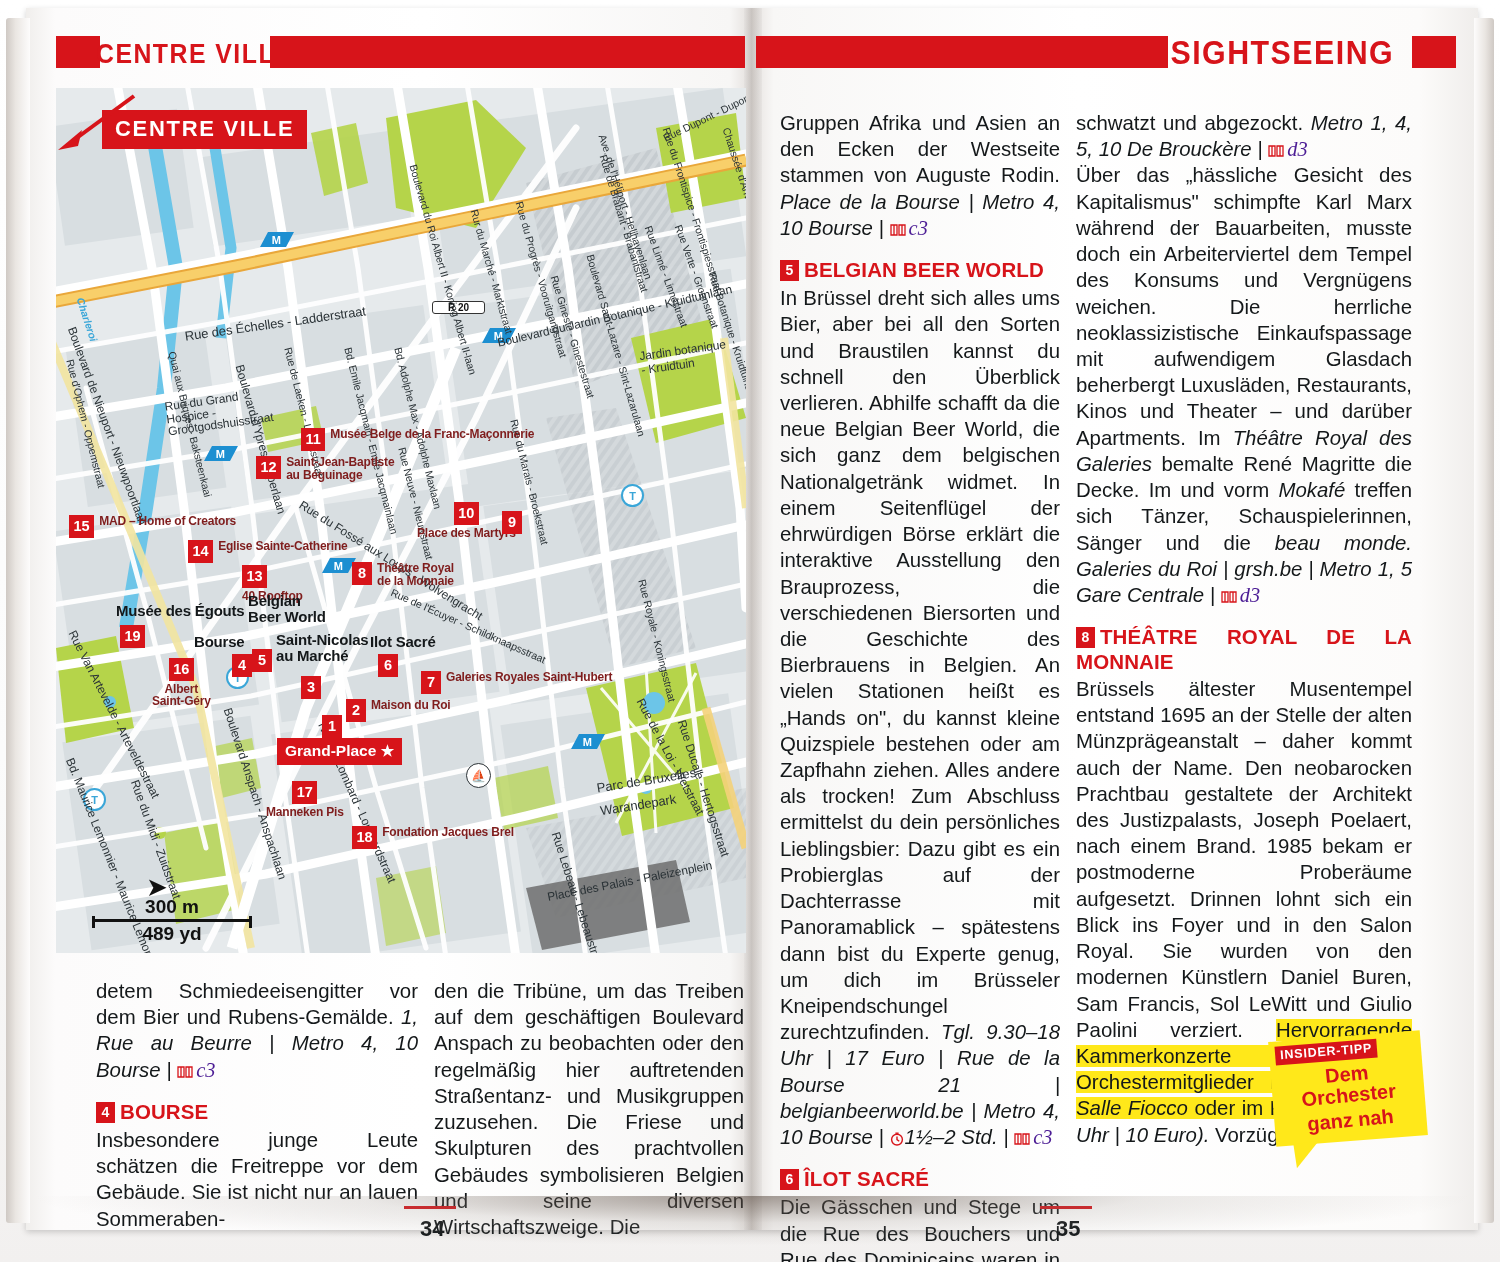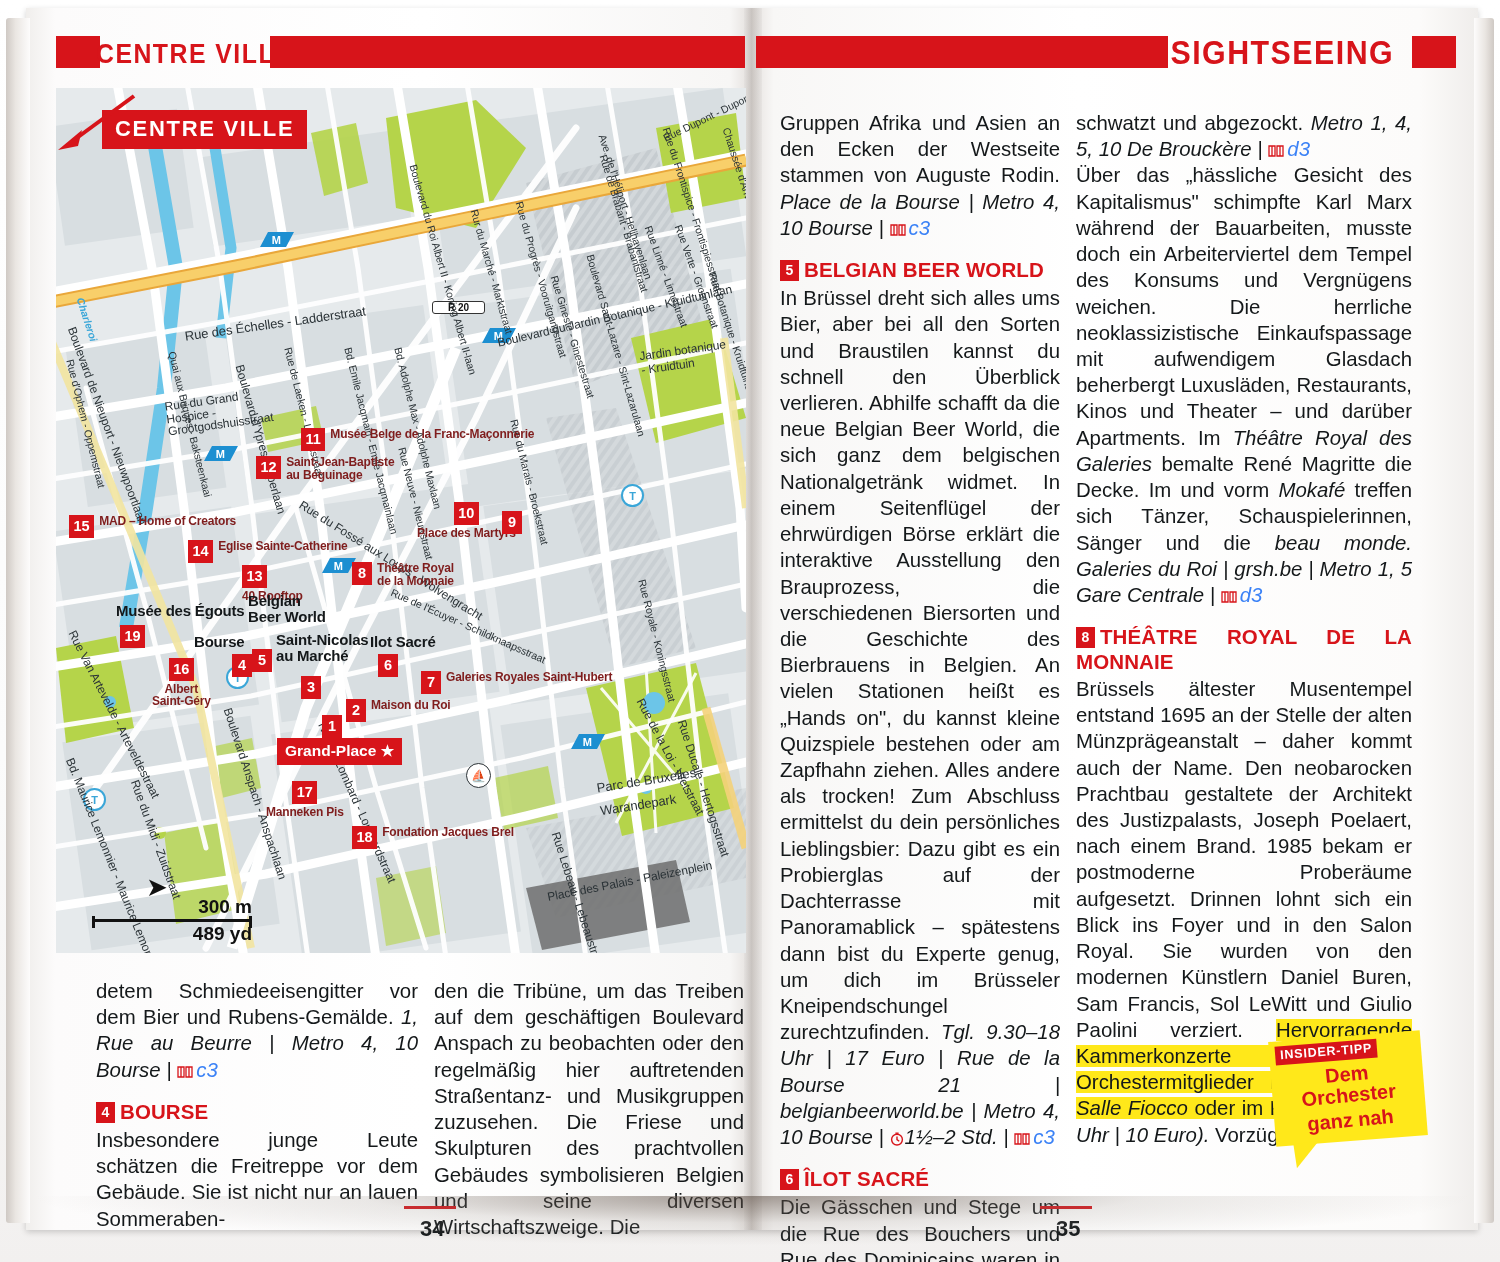--- a/index.html
+++ b/index.html
@@ -66,38 +66,38 @@
   .metro span{color:#fff;font-size:11px;font-weight:bold;transform:skewX(28deg);}
   .tram{position:absolute;width:19px;height:19px;border:2px solid #3aa6d8;border-radius:50%;
      background:#fff;display:flex;align-items:center;justify-content:center;
      color:#3aa6d8;font-size:11px;font-weight:bold;}
   .rshield{position:absolute;background:#fff;border:1.4px solid #333;border-radius:3px;
      font-size:10px;font-weight:bold;color:#111;padding:0px 15px;}
   .train-ico{position:absolute;width:23px;height:23px;border:1.6px solid #2b3337;border-radius:50%;
      background:#fff;display:flex;align-items:center;justify-content:center;font-size:12px;color:#2b3337;}
   .scale{position:absolute;left:36px;top:808px;width:160px;color:#111;}
   .scale .arrow{position:absolute;left:54px;top:-22px;font-size:26px;line-height:1;color:#111;}
-  .scale .lbl{font-size:19px;font-weight:bold;text-align:right;font-family:"Liberation Sans",sans-serif;}
+  .scale .lbl{font-size:19px;font-weight:bold;text-align:center;font-family:"Liberation Sans",sans-serif;}
   .scale .bar{height:0;border-top:3px solid #111;margin:1px 0 1px;position:relative;}
   .scale .bar:before,.scale .bar:after{content:"";position:absolute;top:-6px;width:3px;height:12px;background:#111;}
   .scale .bar:before{left:0;}
   .scale .bar:after{right:0;}
   .arrow19{position:absolute;left:70px;top:605px;}
 
   
   .col{position:absolute;font-family:"Liberation Sans Narrow","Liberation Sans",sans-serif;
        color:#14181a;font-size:20.4px;line-height:1.285;text-align:justify;
        -webkit-hyphens:manual;hyphens:manual;}
   .col p{margin:0 0 0 0;}
   .col .i{font-style:italic;}
   .sec-head{color:#d7141a;font-weight:bold;font-size:20.5px;line-height:1.16;
        margin:17px 0 2px;letter-spacing:.1px;
        font-family:"Liberation Sans Narrow","Liberation Sans",sans-serif;}
   .sec-head .num{margin-right:5px;position:relative;top:-2px;font-size:14px;padding:3px 4px 4px;}
-  .mapref{color:#3b82f6;font-style:italic;white-space:nowrap;}
+  .mapref{color:#4c1d95;font-style:italic;white-space:nowrap;font-family:Liberation Serif, serif;}
   .bookico{display:inline-block;vertical-align:-1px;margin-right:2px;}
   .clockico{display:inline-block;vertical-align:-2px;margin-right:1px;}
   .checkico{display:inline-block;vertical-align:-2px;margin-left:4px;}
 
   
   .hlt{background:#ffe81a;box-decoration-break:clone;-webkit-box-decoration-break:clone;}
 
   
   .tip{position:absolute;left:1272px;top:1036px;width:152px;}
   .tip .bub{position:relative;background:#ffe81a;transform:rotate(-4.5deg);padding:4px 6px 10px;}

